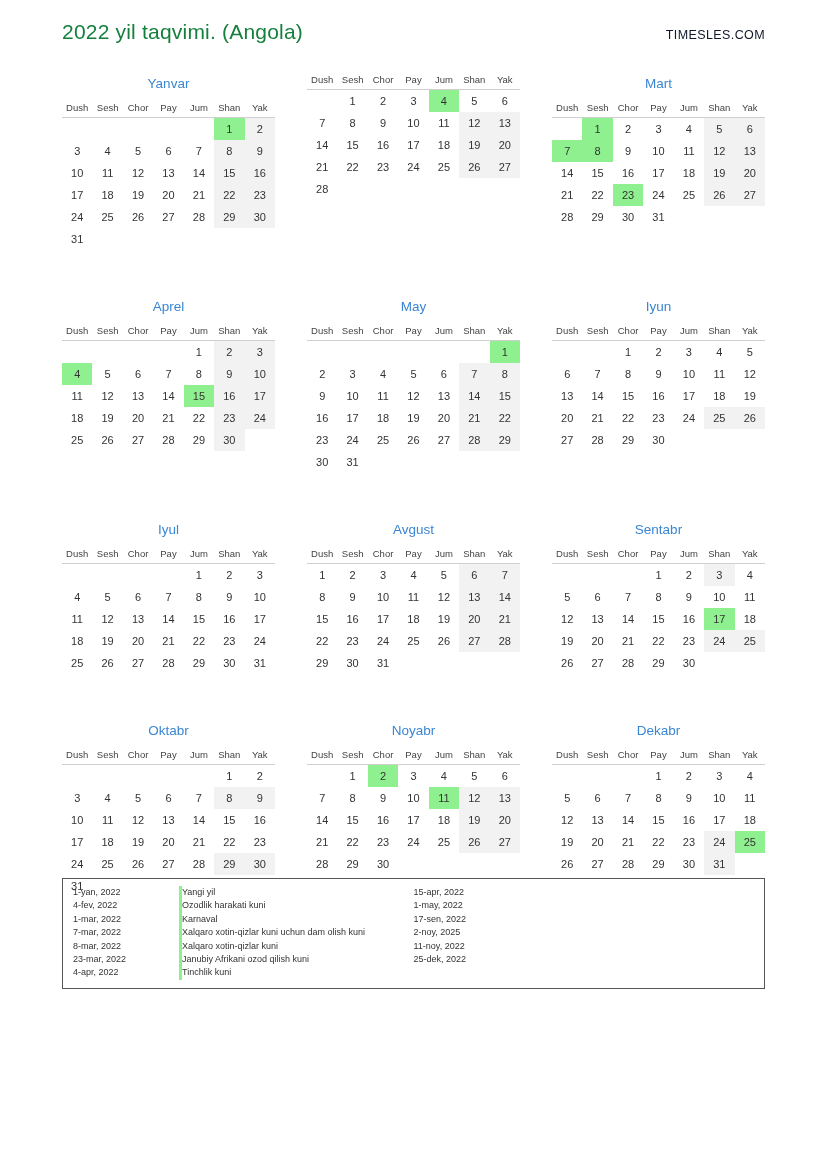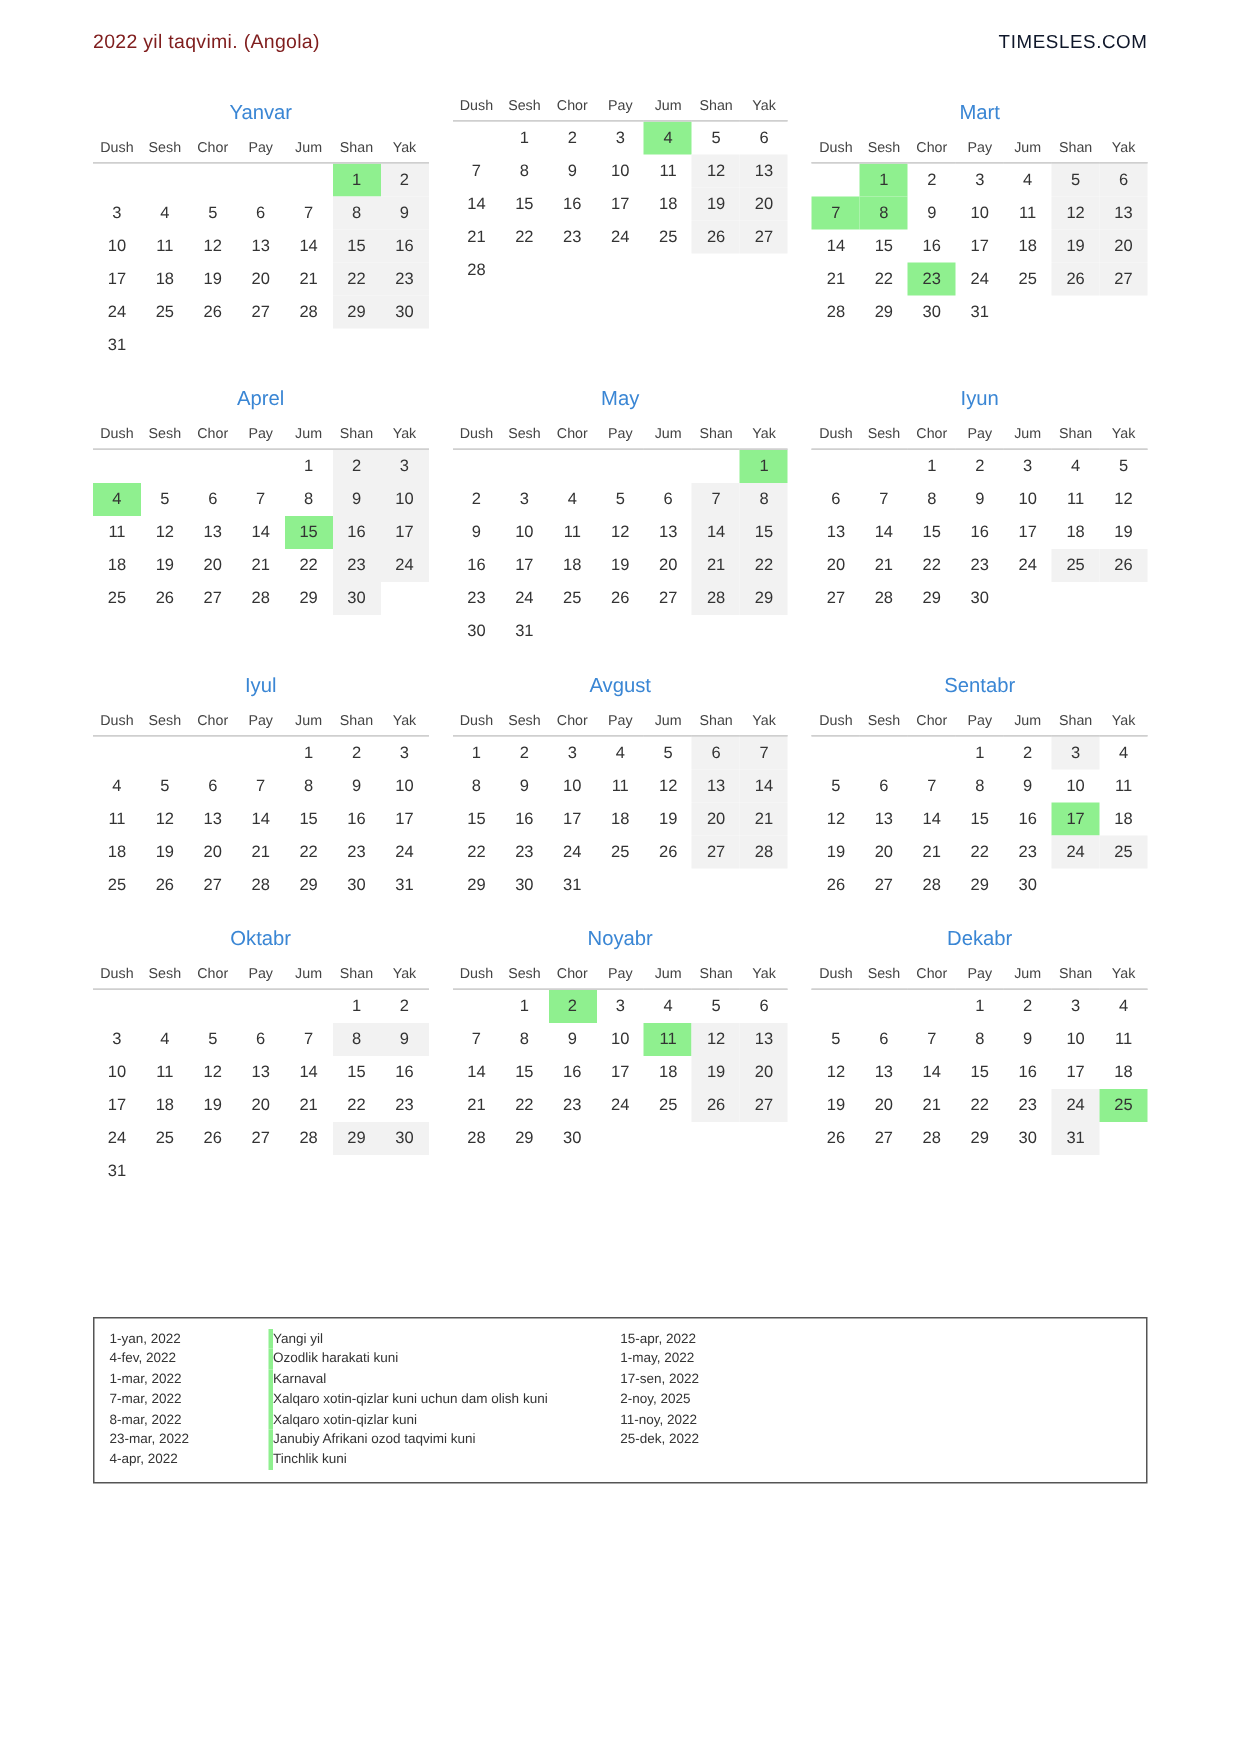--- a/index.html
+++ b/index.html
@@ -21,37 +21,38 @@
     box-sizing: border-box;
     padding: 0;
   }
   .header {
     display: flex;
     align-items: baseline;
     justify-content: space-between;
     padding: 20px 62px 0 62px;
   }
   .page-title {
-    font-size: 13px;
+    font-size: 21px;
     font-weight: normal;
-    color: #7f1d1d;
+    color: #15803d;
     letter-spacing: 0.2px;
   }
   .brand {
     font-size: 12.5px;
     color: #0f172a;
     letter-spacing: 0.4px;
   }
   .months-grid {
     margin-top: 26px;
     padding: 0 62px;
     display: grid;
     grid-template-columns: repeat(3, 1fr);
     grid-column-gap: 16px;
     grid-row-gap: 0px;
+    gap: 32px;
   }
   .month {
     margin-bottom: 11px;
   }
   .month-name {
     text-align: center;
     color: #3a86d4;
     font-size: 13.5px;
     padding: 6px 0 7px 0;
   }
@@ -919,21 +920,21 @@
           <div class="legend-row">8-mar, 2022</div>
           <div class="legend-row">23-mar, 2022</div>
           <div class="legend-row">4-apr, 2022</div>
         </div>
       <div class="legend-names">
           <div class="legend-row">Yangi yil</div>
           <div class="legend-row">Ozodlik harakati kuni</div>
           <div class="legend-row">Karnaval</div>
           <div class="legend-row">Xalqaro xotin-qizlar kuni uchun dam olish kuni</div>
           <div class="legend-row">Xalqaro xotin-qizlar kuni</div>
-          <div class="legend-row">Janubiy Afrikani ozod taqvimi kuni</div>
+          <div class="legend-row">Janubiy Afrikani ozod qilish kuni</div>
           <div class="legend-row">Tinchlik kuni</div>
         </div>
     </div>
     <div class="legend-col">
       <div class="legend-dates">
           <div class="legend-row">15-apr, 2022</div>
           <div class="legend-row">1-may, 2022</div>
           <div class="legend-row">17-sen, 2022</div>
           <div class="legend-row">2-noy, 2025</div>
           <div class="legend-row">11-noy, 2022</div>

